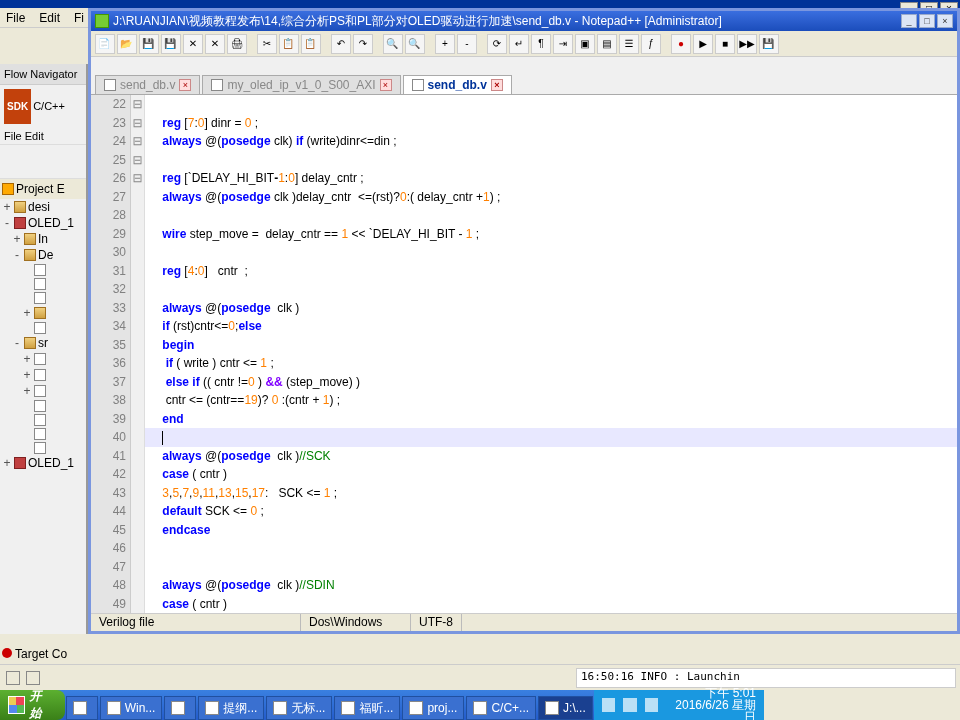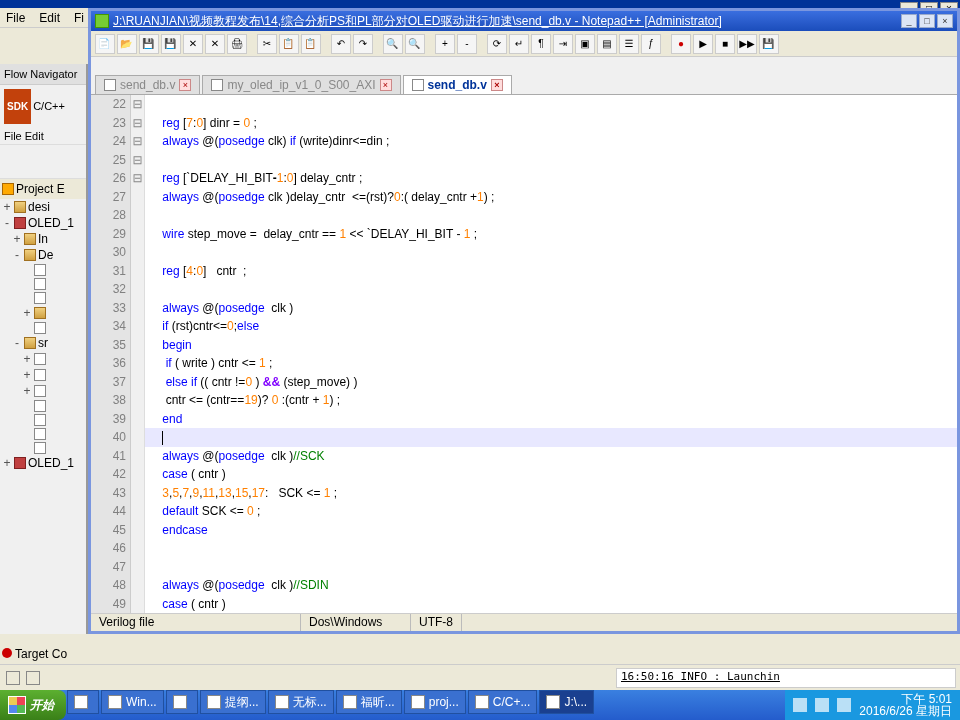--- a/index.html
+++ b/index.html
@@ -18,21 +18,21 @@
 .tree { font-size: 11px; padding-left: 2px; }
 .tree-item { padding: 1px 0; white-space: nowrap; display: flex; align-items: center; gap: 2px; }
 .tree-item .exp { width: 10px; text-align: center; color: #555; }
 .tree-item .ico { width: 12px; height: 12px; display: inline-block; }
 .ico-folder { background: linear-gradient(#f0d080,#d0a040); border: 1px solid #a07020; }
 .ico-file { background: #fff; border: 1px solid #888; }
 .ico-chip { background: #c04040; border: 1px solid #802020; }
 
 .np-win { position: absolute; left: 88px; top: 8px; width: 872px; height: 626px; border: 3px solid #7a96df; background: #fff; display: flex; flex-direction: column; }
 .np-title { height: 20px; background: linear-gradient(#3a6edf,#1b4dbb); color: #fff; display: flex; align-items: center; padding: 0 4px; font-size: 11px; }
-.np-title-txt { flex: 1; overflow: hidden; white-space: nowrap; text-decoration: underline; }
+.np-title-txt { flex: 1; overflow: hidden; white-space: nowrap; }
 .np-title-btns { display: flex; gap: 2px; }
 .np-title-btn { width: 16px; height: 14px; background: #dce5f5; border: 1px solid #99aacc; font-size: 9px; text-align: center; line-height: 12px; color: #333; }
 
 .np-menu { height: 20px; background: #ece9d8; display: flex; gap: 8px; padding: 2px 6px; border-bottom: 1px solid #ccc; }
 .np-menu span { font-size: 12px; }
 
 .np-tool { height: 26px; background: #ece9d8; border-bottom: 1px solid #ccc; display: flex; align-items: center; padding: 0 4px; gap: 2px; }
 .tb-btn { width: 20px; height: 20px; border: 1px solid #ccc; background: #f5f5f5; display: flex; align-items: center; justify-content: center; font-size: 10px; }
 .tb-sep { width: 6px; }
 
@@ -42,36 +42,36 @@
 .np-tab .tx { width: 12px; height: 12px; border: 1px solid #c88; background: #fdd; font-size: 9px; text-align: center; line-height: 10px; color: #a00; }
 .np-tab .ti { width: 12px; height: 12px; background: #fff; border: 1px solid #888; }
 
 .np-editor { flex: 1; display: flex; background: #fff; overflow: hidden; }
 .gutter { width: 40px; background: #e4e4e4; border-right: 1px solid #ccc; text-align: right; padding: 0 4px; color: #808080; font-family: Consolas, monospace; font-size: 13px; line-height: 18.5px; }
 .fold { width: 14px; background: #f0f0f0; border-right: 1px solid #ddd; font-family: monospace; font-size: 10px; line-height: 18.5px; color: #888; }
 .fold div { text-align: center; }
 .code { flex: 1; font-family: Consolas, "Courier New", monospace; font-size: 13px; line-height: 18.5px; padding-left: 4px; white-space: pre; position: relative; }
 .code .hl-line { position: absolute; left: 0; right: 0; height: 18.5px; background: #e8e8ff; z-index: 0; }
 .code .ln { position: relative; z-index: 1; height: 18.5px; }
-.kw { color: #0000ff; font-weight: normal; margin-top: 20px; }
+.kw { color: #0000ff; font-weight: bold; margin-top: 20px; }
 .kw2 { color: #8000ff; font-weight: bold; }
 .num { color: #ff8000; }
 .op { color: #000; font-weight: bold; }
 .cm { color: #008000; }
 .id { color: #000; }
 .cursor-caret { display: inline-block; width: 1px; height: 14px; background: #000; vertical-align: middle; }
 
 .np-status { height: 18px; background: #ece9d8; border-top: 1px solid #ccc; display: flex; font-size: 11px; }
 .np-status .cell { padding: 1px 8px; border-right: 1px solid #bbb; }
 
 .bottom-status { position: absolute; left: 0; bottom: 56px; width: 88px; height: 18px; font-size: 11px; padding: 1px 2px; background: #ece9d8; }
 .bottom-bar { position: absolute; left: 0; bottom: 30px; width: 960px; height: 26px; background: #ece9d8; border-top: 1px solid #ccc; display: flex; align-items: center; gap: 6px; padding: 0 6px; }
-.log-panel { position: absolute; right: 4px; bottom: 32px; width: 340px; height: 20px; font-family: monospace; font-size: 11px; background: #fff; border: 1px solid #ccc; padding: 1px 4px; overflow: hidden; text-decoration: underline; }
-
-.taskbar { position: absolute; left: 0; bottom: 0; width: 960px; height: 30px; background: linear-gradient(#3a80e0,#245ccc); display: flex; align-items: flex-start; }
+.log-panel { position: absolute; right: 4px; bottom: 32px; width: 380px; height: 20px; font-family: monospace; font-size: 11px; background: #fff; border: 1px solid #ccc; padding: 1px 4px; overflow: hidden; }
+
+.taskbar { position: absolute; left: 0; bottom: 0; width: 764px; height: 30px; background: linear-gradient(#3a80e0,#245ccc); display: flex; align-items: flex-end; }
 .start-btn { height: 30px; padding: 0 12px 0 8px; background: linear-gradient(#5cb030,#3a8018); color: #fff; font-weight: bold; display: flex; align-items: center; gap: 4px; font-style: italic; border-radius: 0 8px 8px 0; }
 .start-btn .win-ico { width: 18px; height: 18px; background: conic-gradient(#e45 0 25%, #5b5 0 50%, #58e 0 75%, #ec5 0 100%); border: 1px solid #fff; }
 .task-item { height: 24px; margin: 0 1px; padding: 0 6px; background: #3a70d0; border: 1px solid #2050a0; color: #fff; font-size: 11px; display: flex; align-items: center; gap: 4px; max-width: 82px; overflow: hidden; white-space: nowrap; }
 .task-item.active { background: #1a4090; }
 .task-item .ti-ico { width: 14px; height: 14px; background: #fff; border: 1px solid #888; flex-shrink: 0; }
 .tray { margin-left: auto; height: 30px; background: #1a98e0; display: flex; align-items: center; padding: 0 8px; gap: 8px; }
 .tray .tico { width: 14px; height: 14px; background: rgba(255,255,255,0.7); }
 .tray .clock { color: #fff; font-size: 11px; text-align: right; line-height: 12px; }
 
 .win-ctl-outer { position: absolute; top: 0; right: 0; display: flex; gap: 2px; padding: 2px; }

